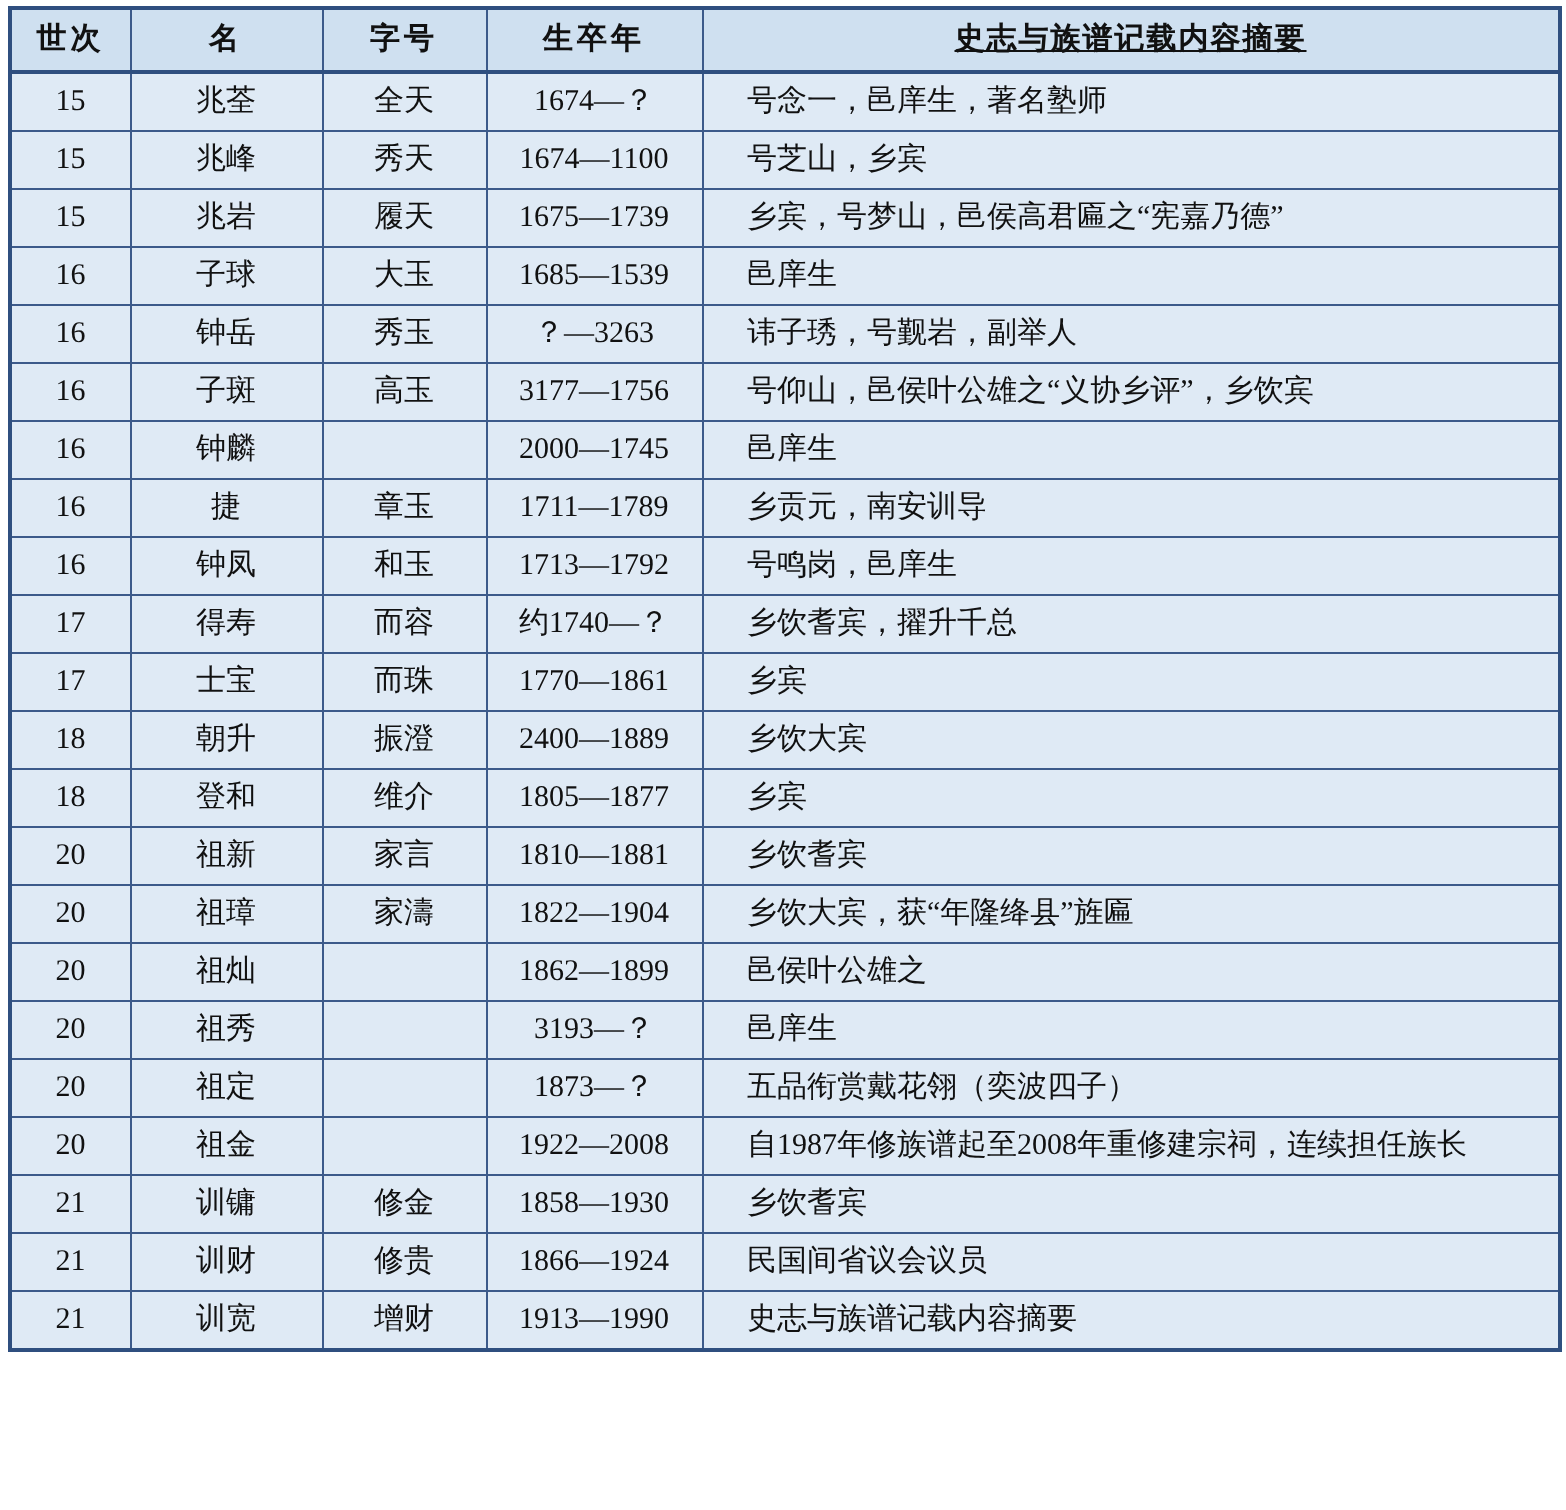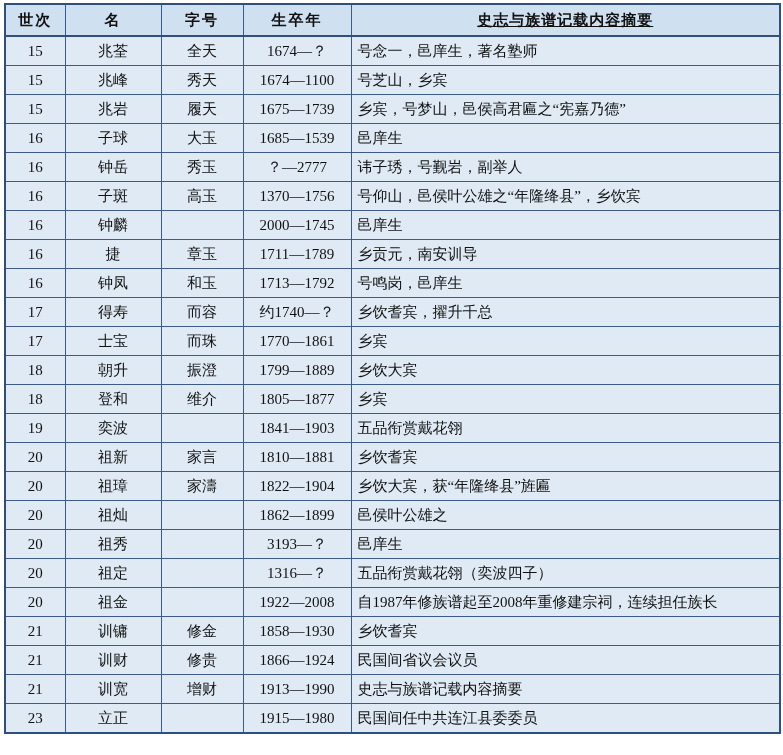--- a/index.html
+++ b/index.html
@@ -53,21 +53,21 @@
   }
   table.genealogy thead th.wide {
     letter-spacing: 1px;
     text-decoration: underline;
   }
   table.genealogy td.center {
     text-align: center;
   }
   table.genealogy td.left {
     text-align: left;
-    padding-left: 6px;
+    padding-left: 22px;
   }
   table.genealogy tbody tr:last-child td {
     border-bottom: 2px solid #2f4f7f;
   }
   table.genealogy tbody td:first-child,
   table.genealogy thead th:first-child {
     border-left: 2px solid #2f4f7f;
   }
   table.genealogy tbody td:last-child,
   table.genealogy thead th:last-child {
@@ -121,29 +121,29 @@
           <td class="center">16</td>
           <td class="center">子球</td>
           <td class="center">大玉</td>
           <td class="center">1685—1539</td>
           <td class="left">邑庠生</td>
         </tr>
         <tr>
           <td class="center">16</td>
           <td class="center">钟岳</td>
           <td class="center">秀玉</td>
-          <td class="center">？—2777</td>
+          <td class="center">？—3263</td>
           <td class="left">讳子琇，号觐岩，副举人</td>
         </tr>
         <tr>
           <td class="center">16</td>
           <td class="center">子斑</td>
           <td class="center">高玉</td>
-          <td class="center">1370—1756</td>
-          <td class="left">号仰山，邑侯叶公雄之“年隆绛县”，乡饮宾</td>
+          <td class="center">3177—1756</td>
+          <td class="left">号仰山，邑侯叶公雄之“义协乡评”，乡饮宾</td>
         </tr>
         <tr>
           <td class="center">16</td>
           <td class="center">钟麟</td>
           <td class="center"></td>
           <td class="center">2000—1745</td>
           <td class="left">邑庠生</td>
         </tr>
         <tr>
           <td class="center">16</td>
@@ -170,38 +170,31 @@
           <td class="center">17</td>
           <td class="center">士宝</td>
           <td class="center">而珠</td>
           <td class="center">1770—1861</td>
           <td class="left">乡宾</td>
         </tr>
         <tr>
           <td class="center">18</td>
           <td class="center">朝升</td>
           <td class="center">振澄</td>
-          <td class="center">1799—1889</td>
+          <td class="center">2400—1889</td>
           <td class="left">乡饮大宾</td>
         </tr>
         <tr>
           <td class="center">18</td>
           <td class="center">登和</td>
           <td class="center">维介</td>
           <td class="center">1805—1877</td>
           <td class="left">乡宾</td>
         </tr>
         <tr>
-          <td class="center">19</td>
-          <td class="center">奕波</td>
-          <td class="center"></td>
-          <td class="center">1841—1903</td>
-          <td class="left">五品衔赏戴花翎</td>
-        </tr>
-        <tr>
           <td class="center">20</td>
           <td class="center">祖新</td>
           <td class="center">家言</td>
           <td class="center">1810—1881</td>
           <td class="left">乡饮耆宾</td>
         </tr>
         <tr>
           <td class="center">20</td>
           <td class="center">祖璋</td>
           <td class="center">家濤</td>
@@ -219,21 +212,21 @@
           <td class="center">20</td>
           <td class="center">祖秀</td>
           <td class="center"></td>
           <td class="center">3193—？</td>
           <td class="left">邑庠生</td>
         </tr>
         <tr>
           <td class="center">20</td>
           <td class="center">祖定</td>
           <td class="center"></td>
-          <td class="center">1316—？</td>
+          <td class="center">1873—？</td>
           <td class="left">五品衔赏戴花翎（奕波四子）</td>
         </tr>
         <tr>
           <td class="center">20</td>
           <td class="center">祖金</td>
           <td class="center"></td>
           <td class="center">1922—2008</td>
           <td class="left">自1987年修族谱起至2008年重修建宗祠，连续担任族长</td>
         </tr>
         <tr>
@@ -250,22 +243,15 @@
           <td class="center">1866—1924</td>
           <td class="left">民国间省议会议员</td>
         </tr>
         <tr>
           <td class="center">21</td>
           <td class="center">训宽</td>
           <td class="center">增财</td>
           <td class="center">1913—1990</td>
           <td class="left">史志与族谱记载内容摘要</td>
         </tr>
-        <tr>
-          <td class="center">23</td>
-          <td class="center">立正</td>
-          <td class="center"></td>
-          <td class="center">1915—1980</td>
-          <td class="left">民国间任中共连江县委委员</td>
-        </tr>
       </tbody>
   </table>
 </div>
 
 </body></html>

